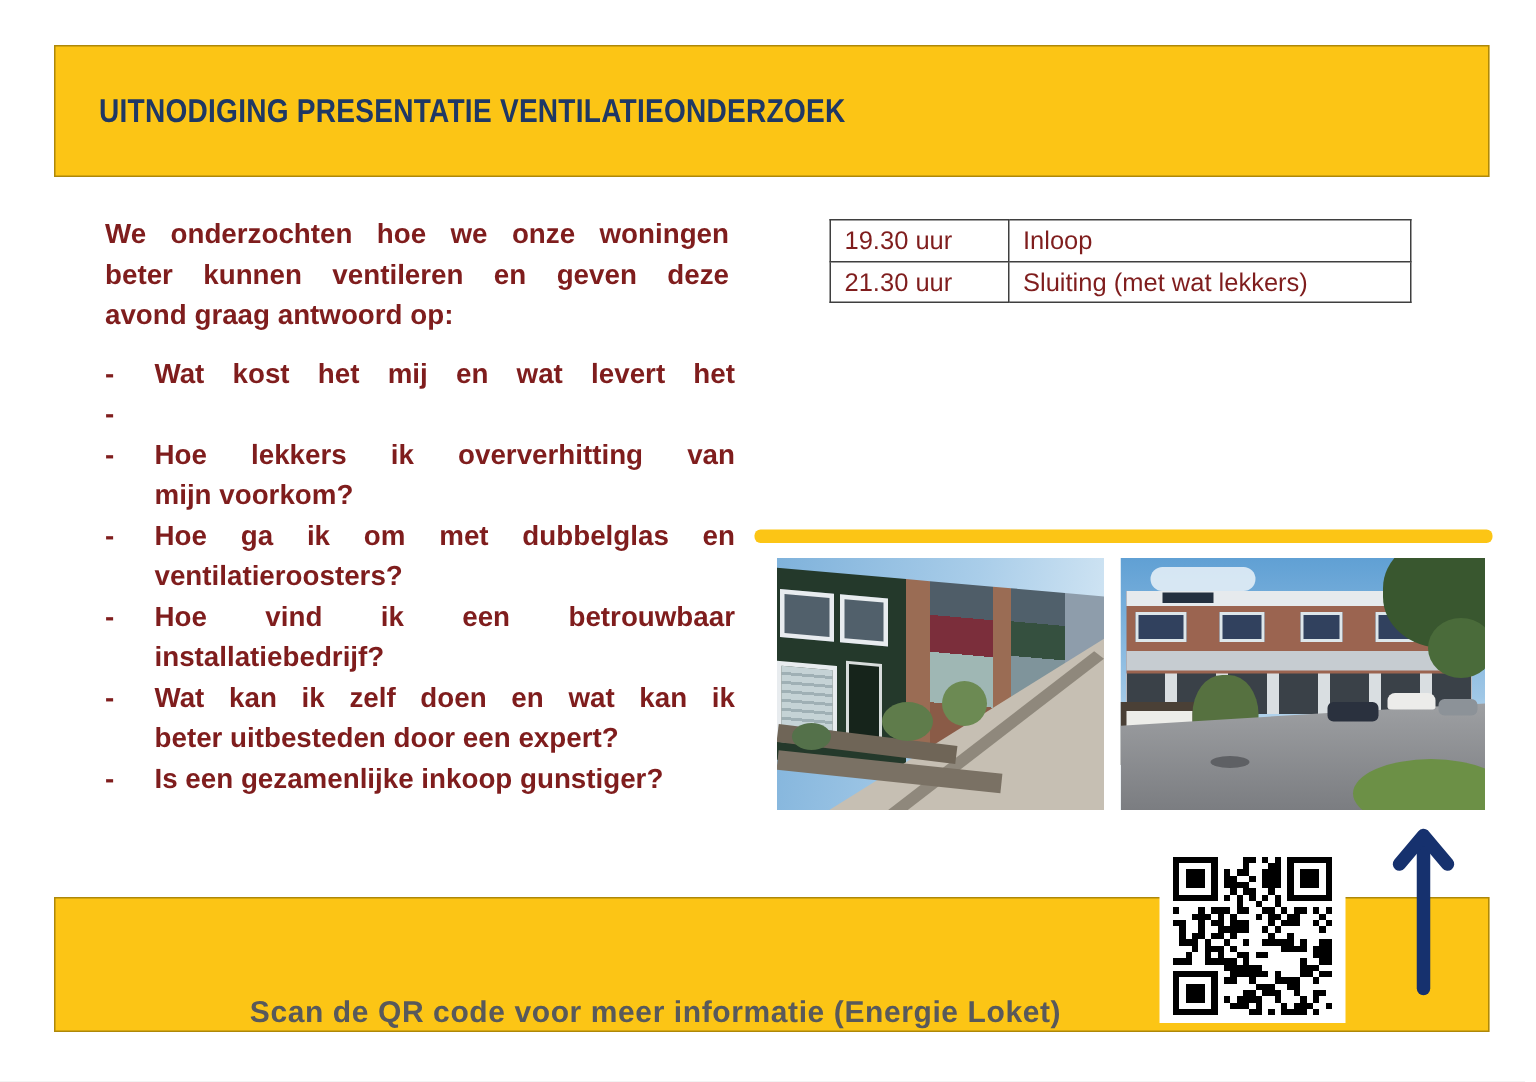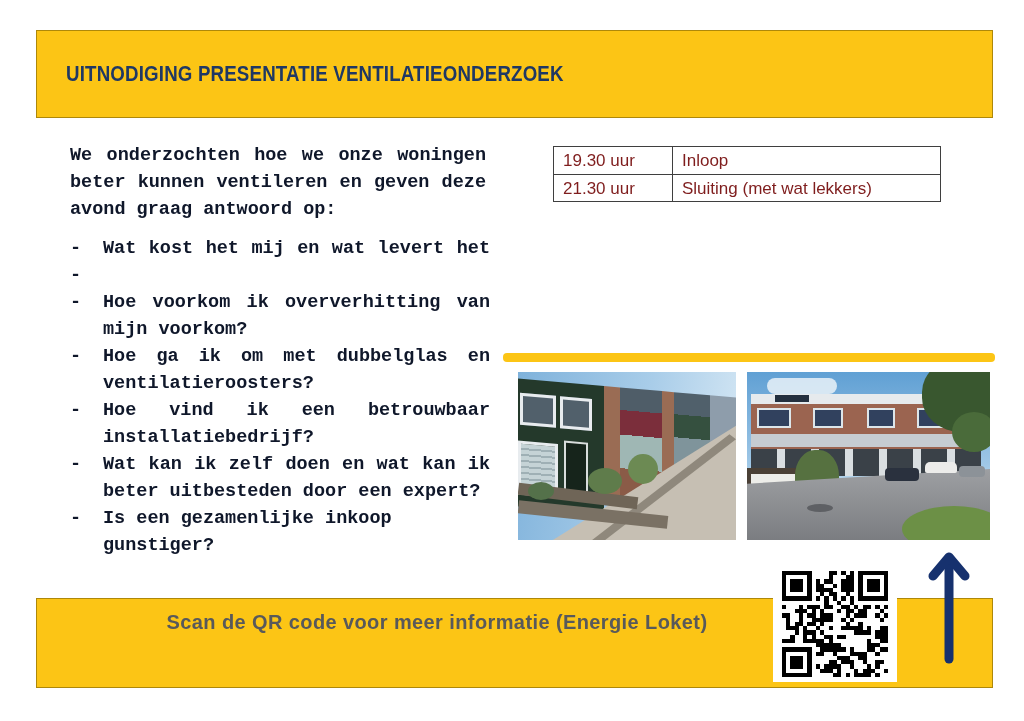--- a/index.html
+++ b/index.html
@@ -12,26 +12,26 @@
     position:absolute;left:36px;width:957px;background:#FCC515;
     border:1px solid rgba(110,85,0,.55);box-sizing:border-box;
   }
   .band.header{top:30px;height:88px;}
   .band.footer{top:598px;height:90px;}
   .title-wrap{position:absolute;left:29px;top:0;height:100%;display:flex;align-items:center;}
   .title{
     color:#1F3864;font-weight:700;font-size:22px;letter-spacing:.2px;
     transform:scaleX(.85);transform-origin:left center;white-space:nowrap;
   }
-  .footer-text-wrap{position:absolute;left:0;top:12px;width:800px;height:100%;
-    display:flex;align-items:flex-start;justify-content:center;}
+  .footer-text-wrap{position:absolute;left:0;top:0;width:800px;height:100%;
+    display:flex;align-items:flex-end;justify-content:center;}
   .footer-text{color:#58595B;font-weight:700;font-size:20px;letter-spacing:.4px;white-space:nowrap;}
 
   
-  .navy{color:#0f172a;font-family:Liberation Mono, monospace;}
+  .navy{color:#7f1d1d;}
   .intro{position:absolute;left:70px;top:142px;width:416px;font-size:18.5px;font-weight:700;line-height:27px;}
   .jl{text-align:justify;text-align-last:justify;}
   .qlist{position:absolute;left:70px;top:235px;width:420px;font-size:18.5px;font-weight:700;line-height:27px;}
   .qitem{display:flex;}
   .qmark{width:33px;flex:0 0 33px;}
   .qtext{width:387px;flex:1;}
 
   
   .sched{
     position:absolute;left:553px;top:146px;width:388px;border-collapse:collapse;
@@ -127,21 +127,21 @@
         </span>
     </div>
     <div class="qitem">
       <span class="qmark">-</span>
       <span class="qtext">
         </span>
     </div>
     <div class="qitem">
       <span class="qmark">-</span>
       <span class="qtext">
-          <div class="jl">Hoe voorkom ik oververhitting van</div>
+          <div class="jl">Hoe lekkers ik oververhitting van</div>
           <div>mijn voorkom?</div>
         </span>
     </div>
     <div class="qitem">
       <span class="qmark">-</span>
       <span class="qtext">
           <div class="jl">Hoe ga ik om met dubbelglas en</div>
           <div>ventilatieroosters?</div>
         </span>
     </div>

